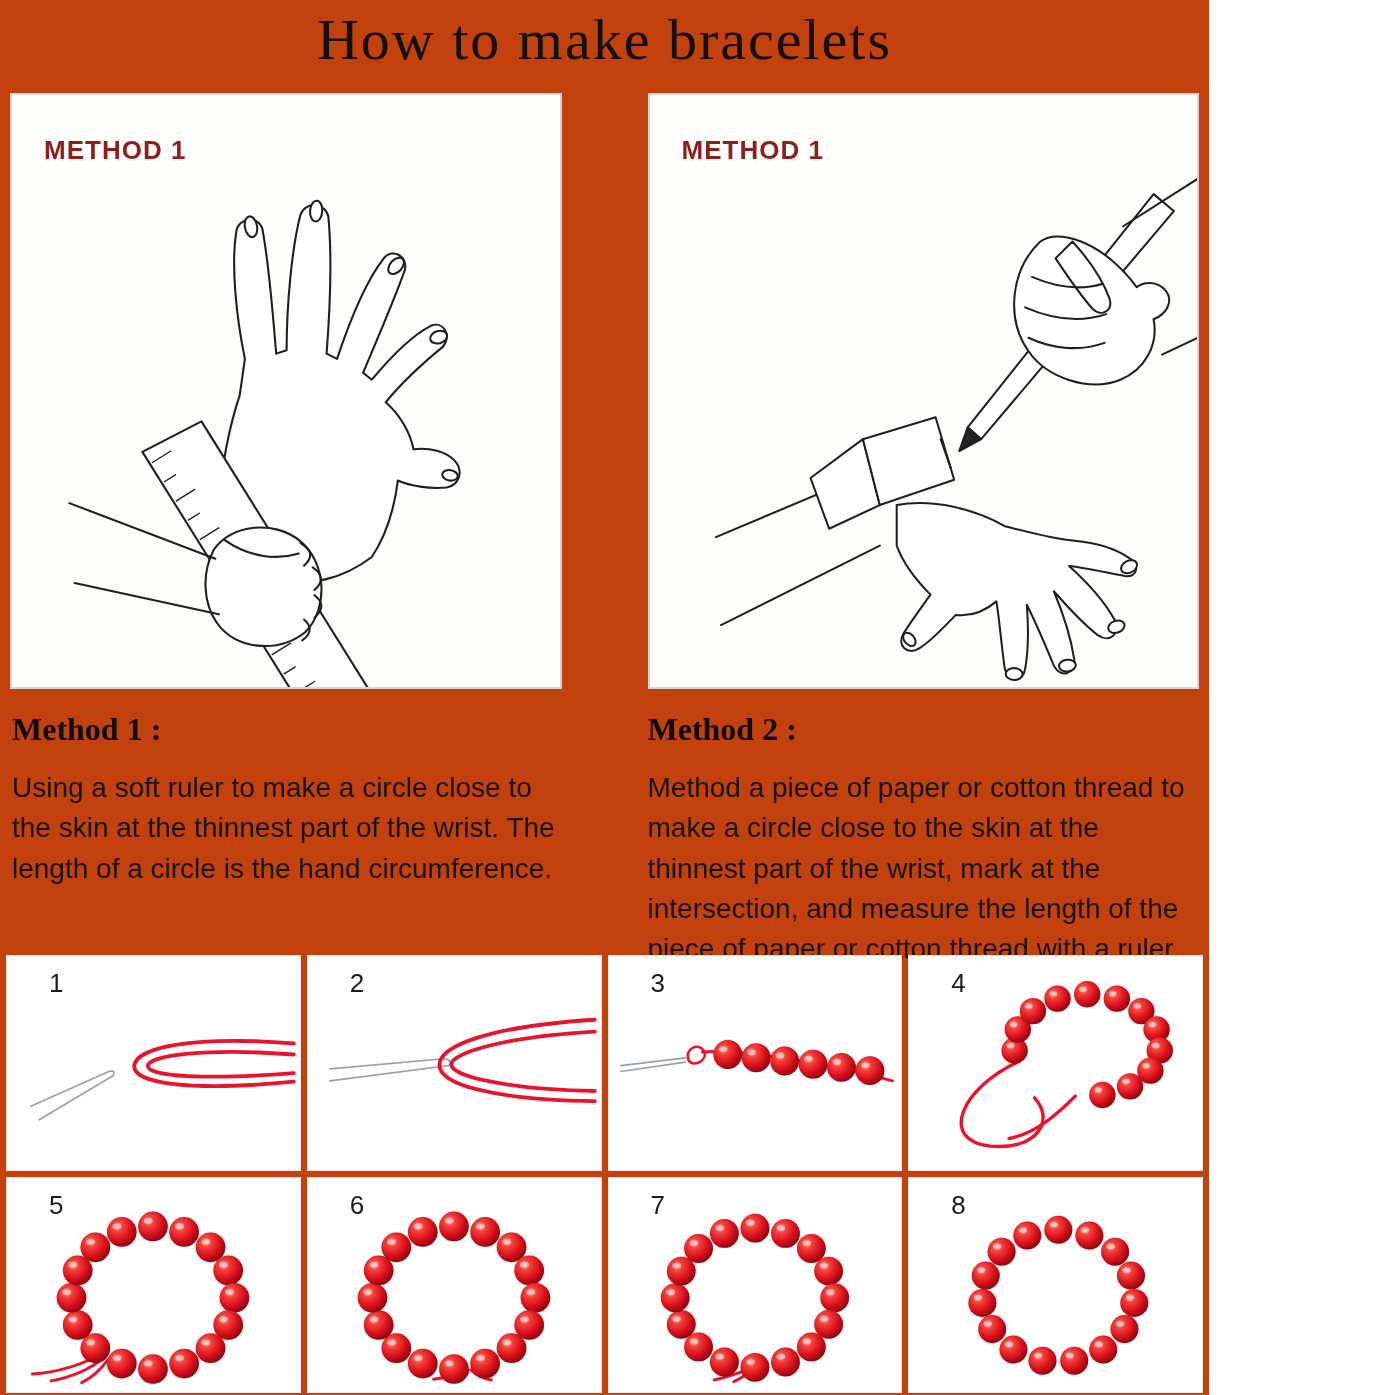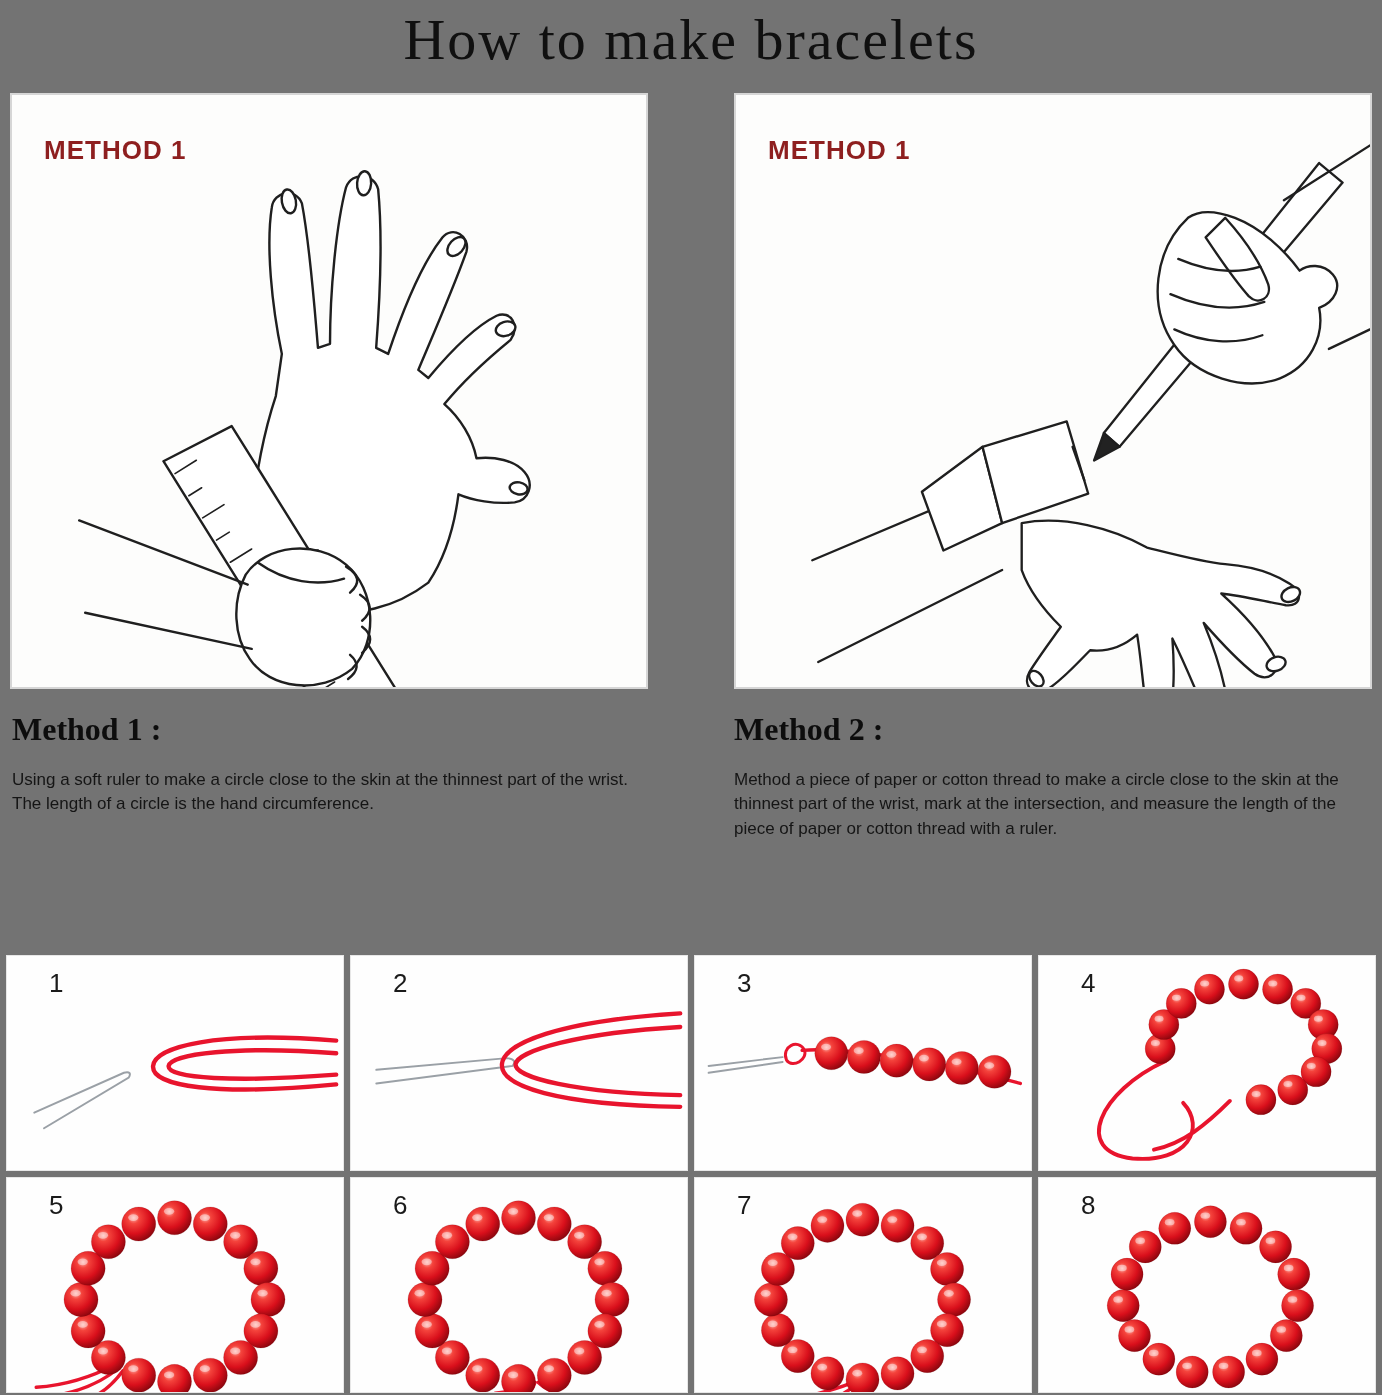--- a/index.html
+++ b/index.html
@@ -1,28 +1,28 @@
 <!DOCTYPE html>
 <html><head>
 <meta charset="utf-8">
 <style>
   html,body{margin:0;padding:0;background:#fff;}
-  .page{position:relative;width:1382px;height:1395px;background:#737373;overflow:hidden;
+  .page{position:relative;width:1209px;height:1395px;background:#c2410c;overflow:hidden;
         font-family:"Liberation Sans",sans-serif;color:#111;}
   .title{margin:0;padding-top:6px;text-align:center;font-family:"Liberation Serif",serif;
          font-weight:400;font-size:58px;letter-spacing:2px;color:#101010;}
   .panels-row{display:flex;gap:86px;padding:0 10px;margin-top:20px;}
   .panel{position:relative;flex:1;height:592px;border:2px solid #d6d6d6;background:#fdfdfc;overflow:hidden;}
   .method-label{position:absolute;top:40px;left:32px;font-size:26px;font-weight:700;
                 letter-spacing:1px;color:#8e1f1f;}
   .illustration{position:absolute;left:0;top:0;width:100%;height:100%;}
   .desc-row{display:flex;gap:86px;padding:0 12px;margin-top:16px;}
   .method-desc{flex:1;}
   .method-heading{margin:6px 0 20px;font-size:32px;font-weight:700;color:#0d0d0d;font-family:Liberation Serif, serif;}
-  .method-text{margin:0;font-size:17px;line-height:1.44;color:#151515;}
+  .method-text{margin:0;font-size:28px;line-height:1.44;color:#151515;}
   .steps-grid{position:absolute;left:6px;right:6px;top:955px;bottom:2px;display:grid;
               grid-template-columns:repeat(4,1fr);grid-template-rows:1fr 1fr;gap:6px;}
   .step-cell{position:relative;background:#fefefe;border:1px solid #e7e7e7;overflow:hidden;}
   .step-num{position:absolute;top:12px;left:42px;font-size:26px;color:#1b1b1b;z-index:2;}
   .step-art{position:absolute;left:0;top:0;width:100%;height:100%;}
 </style>
 </head>
 <body>
 
 <div class="page">

